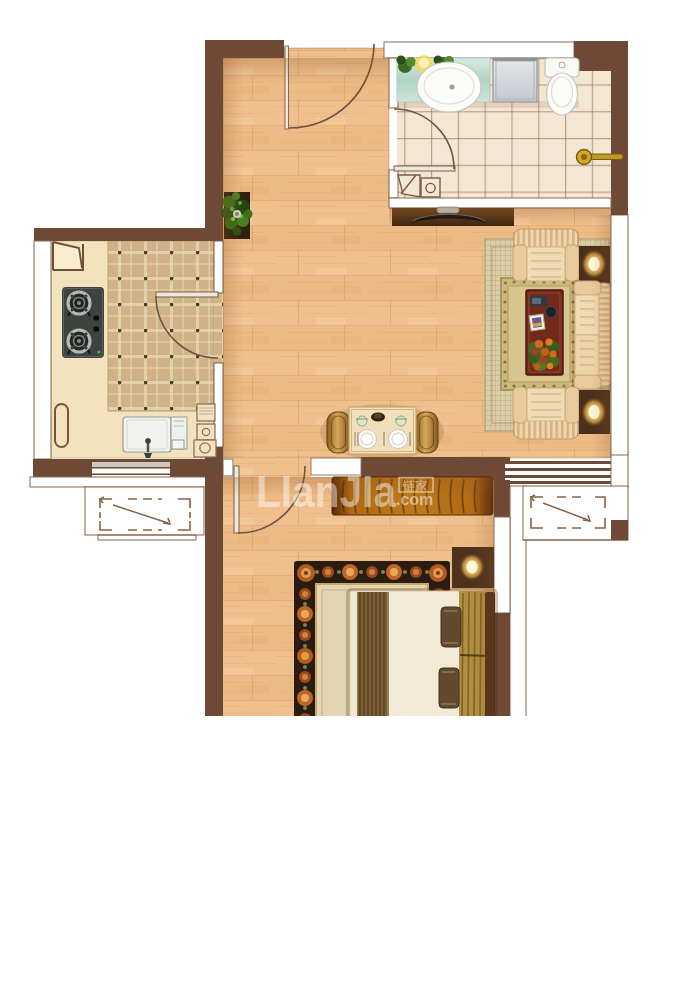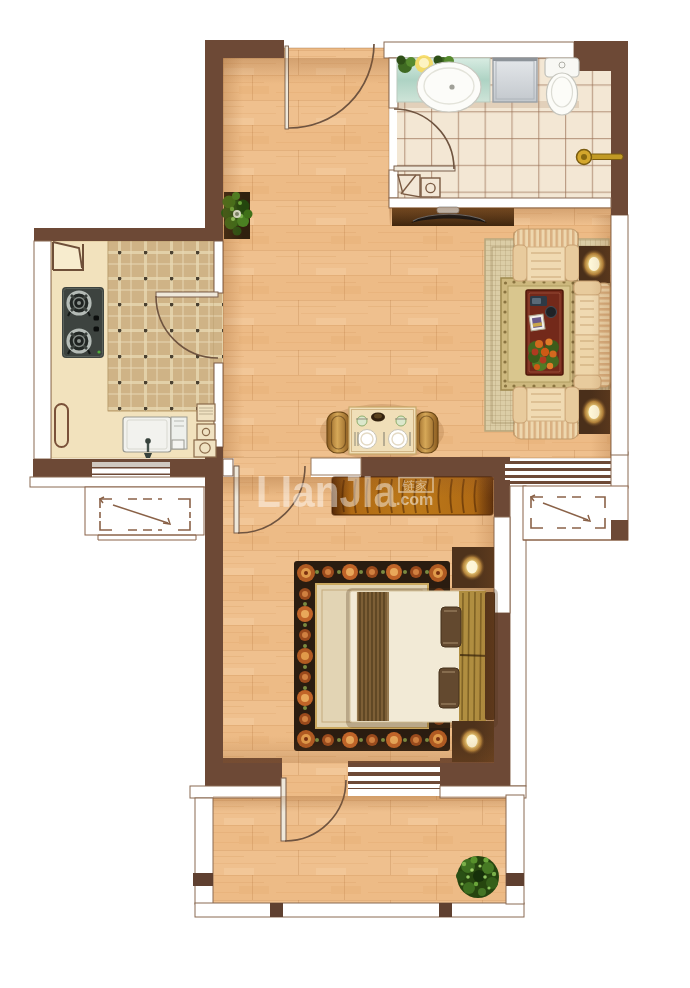--- a/index.html
+++ b/index.html
@@ -1,16 +1,16 @@
 <!DOCTYPE html>
 <html><head>
 <meta charset="utf-8">
 <style>
 html,body{margin:0;padding:0;background:#ffffff;}
-#stage{position:relative;width:690px;height:988px;background:#fde047;overflow:hidden;
+#stage{position:relative;width:690px;height:716px;background:#fde047;overflow:hidden;
 font-family:"Liberation Sans",sans-serif;}
 </style>
 </head>
 <body>
 <div id="stage">
 <svg width="690" height="988" viewBox="0 0 690 988">
 <defs>
 <pattern id="wood" width="92" height="50" patternUnits="userSpaceOnUse">
   <rect width="92" height="50" fill="#edbb86"></rect>
   <rect y="0" width="92" height="25" fill="#efc08e"></rect>

